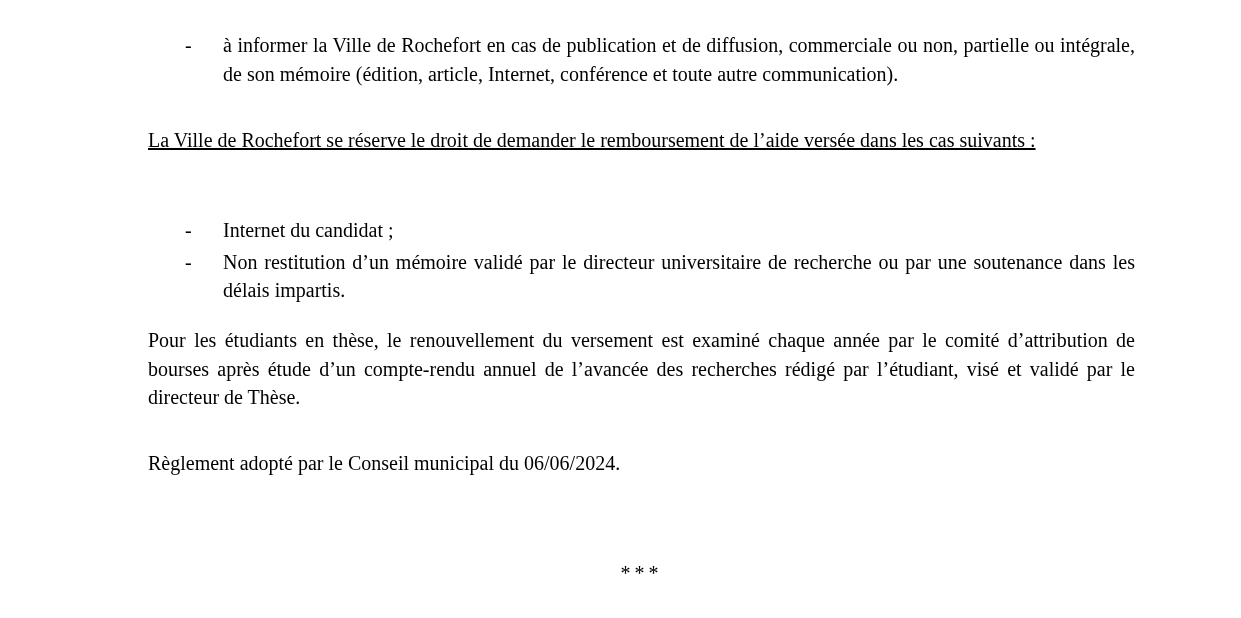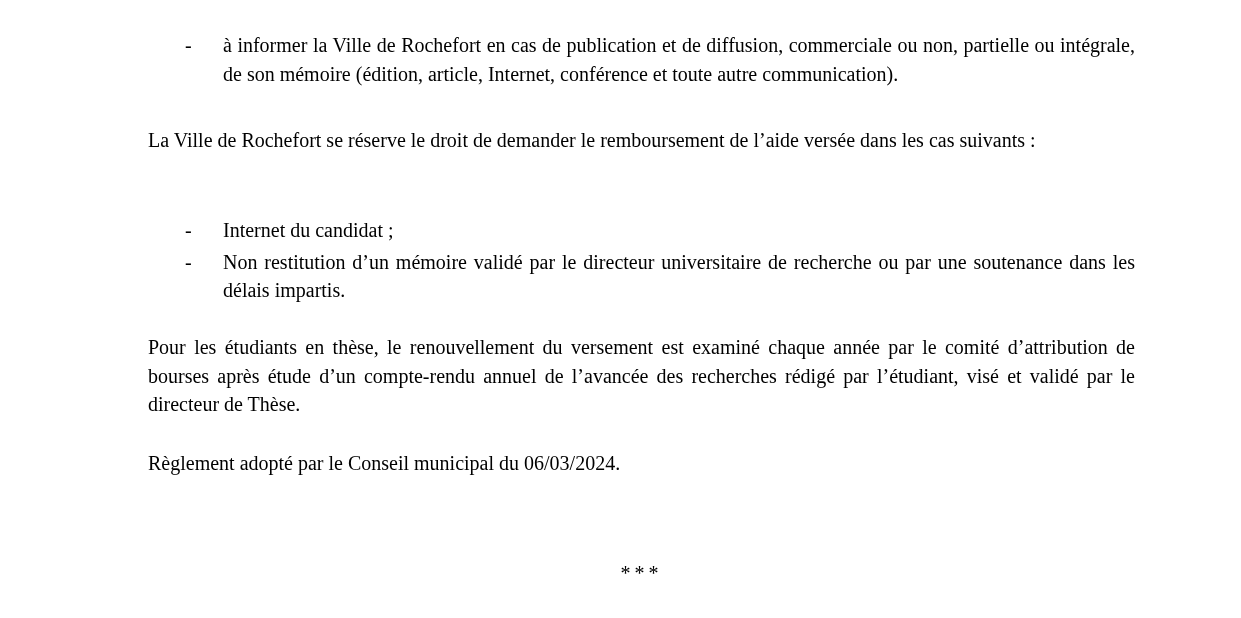--- a/index.html
+++ b/index.html
@@ -47,32 +47,32 @@
 
 <div class="page">
 
   <div class="content-block" style="top: 31px;">
     <div class="bullet-item">
       <span class="dash">-</span>
       <span>à informer la Ville de Rochefort en cas de publication et de diffusion, commerciale ou non, partielle ou intégrale, de son mémoire (édition, article, Internet, conférence et toute autre communication).</span>
     </div>
   </div>
 
-  <div class="content-block para" style="top: 126px;">La Ville de Rochefort se réserve le droit de demander le remboursement de l’aide versée dans les cas suivants :</div>
+  <div class="content-block para" style="top: 126px; text-decoration: underline;">La Ville de Rochefort se réserve le droit de demander le remboursement de l’aide versée dans les cas suivants :</div>
 
   <div class="content-block" style="top: 216px;">
     <div class="bullet-item">
       <span class="dash">-</span>
       <span>Internet du candidat ;</span>
     </div>
     <div class="bullet-item">
       <span class="dash">-</span>
       <span>Non restitution d’un mémoire validé par le directeur universitaire de recherche ou par une soutenance dans les délais impartis.</span>
     </div>
   </div>
 
-  <div class="content-block para" style="top: 333px;">Pour les étudiants en thèse, le renouvellement du versement est examiné chaque année par le comité d’attribution de bourses après étude d’un compte-rendu annuel de l’avancée des recherches rédigé par l’étudiant, visé et validé par le directeur de Thèse.</div>
+  <div class="content-block para" style="top: 326px;">Pour les étudiants en thèse, le renouvellement du versement est examiné chaque année par le comité d’attribution de bourses après étude d’un compte-rendu annuel de l’avancée des recherches rédigé par l’étudiant, visé et validé par le directeur de Thèse.</div>
 
-  <div class="content-block" style="top: 449px;">Règlement adopté par le Conseil municipal du 06/03/2024.</div>
+  <div class="content-block" style="top: 449px;">Règlement adopté par le Conseil municipal du 06/06/2024.</div>
 
   <div class="content-block stars" style="top: 559px;">***</div>
 
 </div>
 
 </body></html>

